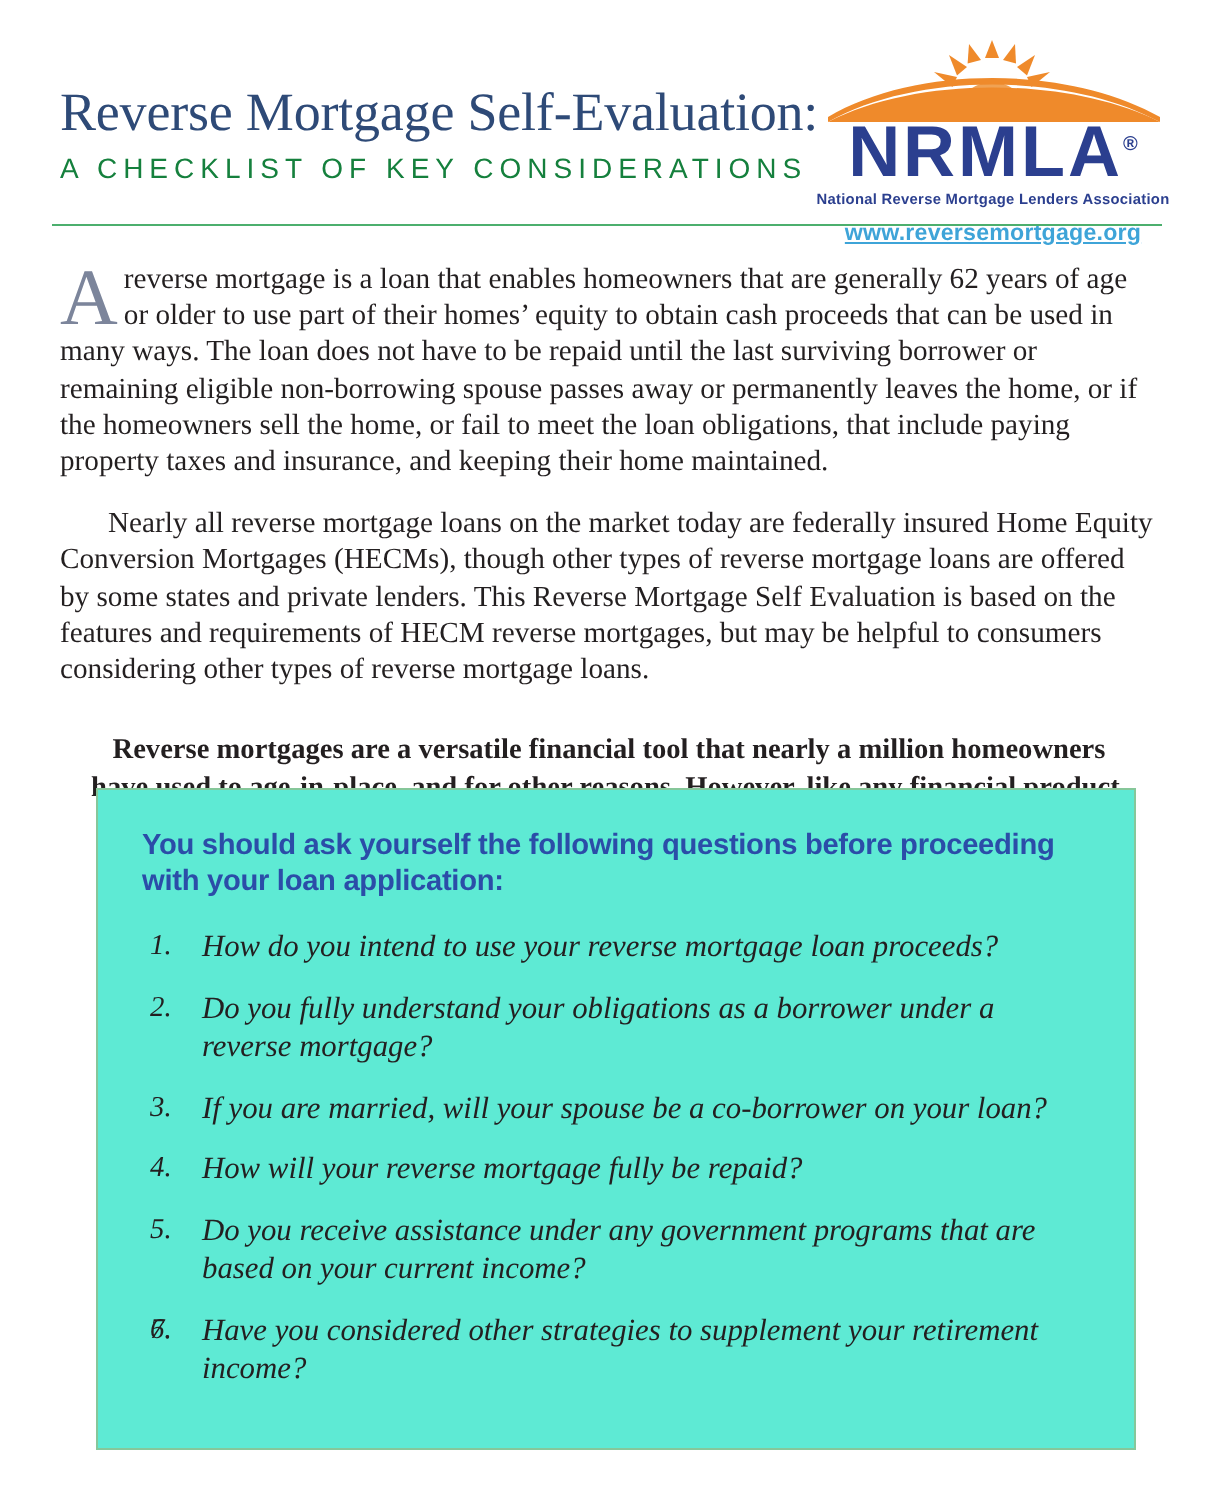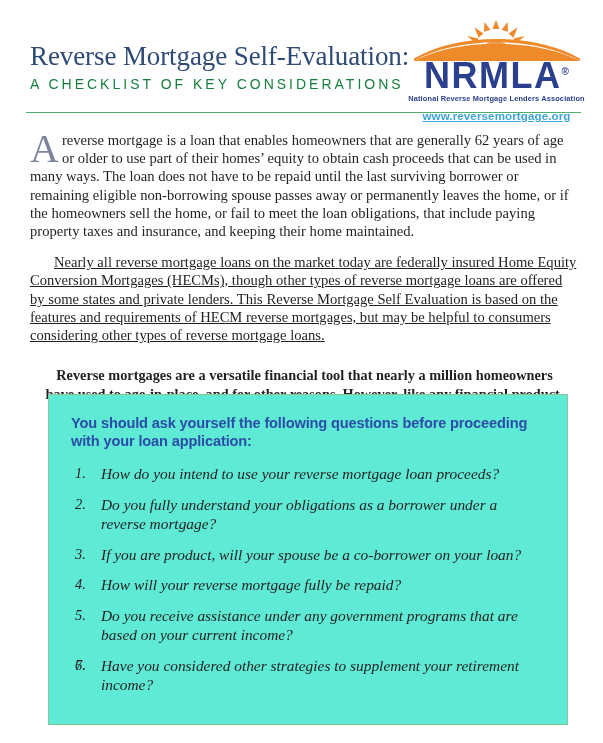--- a/index.html
+++ b/index.html
@@ -137,21 +137,21 @@
   .dropcap {
     float: left;
     font-family: "Liberation Serif", serif;
     font-size: 40px;
     line-height: 33px;
     color: #7c859b;
     padding: 1px 2px 0 0;
     margin-right: 1px;
   }
 
-  p.para-2 { text-indent: 24px; text-decoration: underline; }
+  p.para-2 { text-indent: 24px; }
 
   p.callout {
     font-family: "Liberation Serif", serif;
     font-weight: bold;
     font-size: 14.3px;
     line-height: 18.4px;
     color: #231f20;
     text-align: center;
     margin-top: 22px;
     padding: 0 14px;
@@ -269,21 +269,21 @@
         <li>
           <span class="qnum">1.</span>
           <span>How do you intend to use your reverse mortgage loan proceeds?</span>
         </li>
         <li>
           <span class="qnum">2.</span>
           <span>Do you fully understand your obligations as a borrower under a reverse mortgage?</span>
         </li>
         <li>
           <span class="qnum">3.</span>
-          <span>If you are product, will your spouse be a co-borrower on your loan?</span>
+          <span>If you are married, will your spouse be a co-borrower on your loan?</span>
         </li>
         <li>
           <span class="qnum">4.</span>
           <span>How will your reverse mortgage fully be repaid?</span>
         </li>
         <li>
           <span class="qnum">5.</span>
           <span>Do you receive assistance under any government programs that are based on your current income?</span>
         </li>
         <li>

